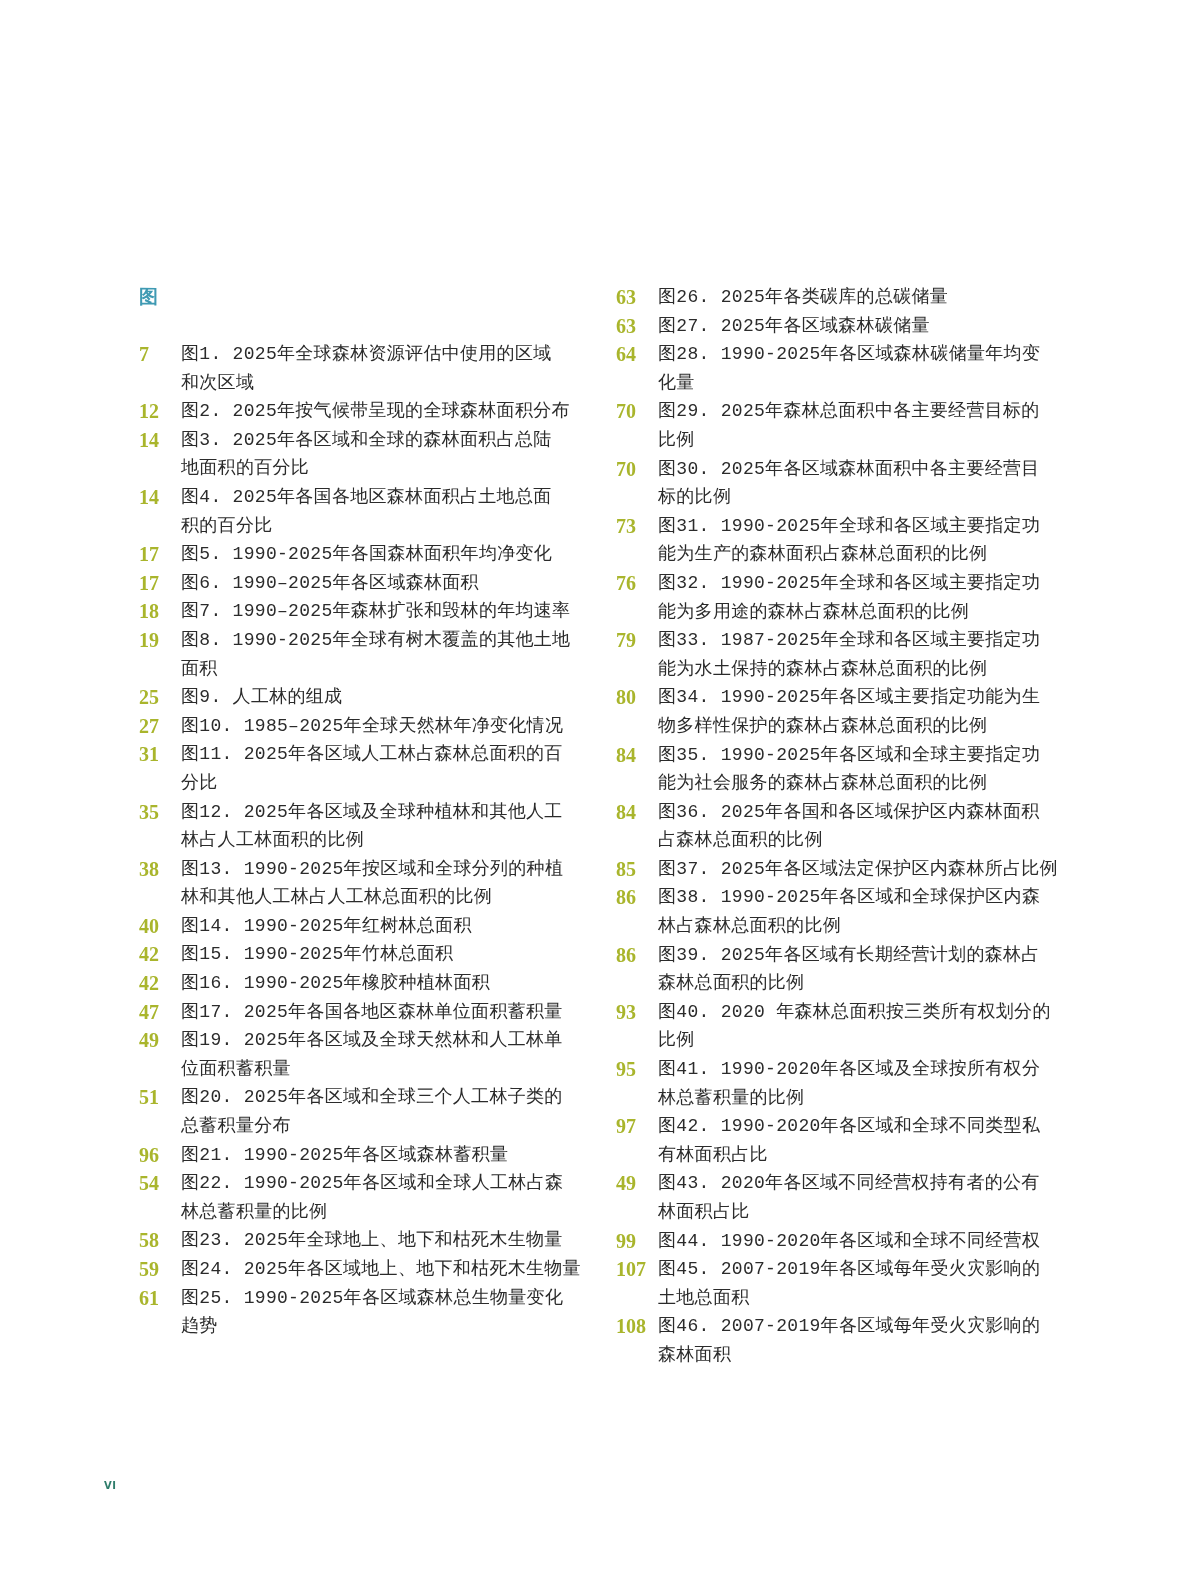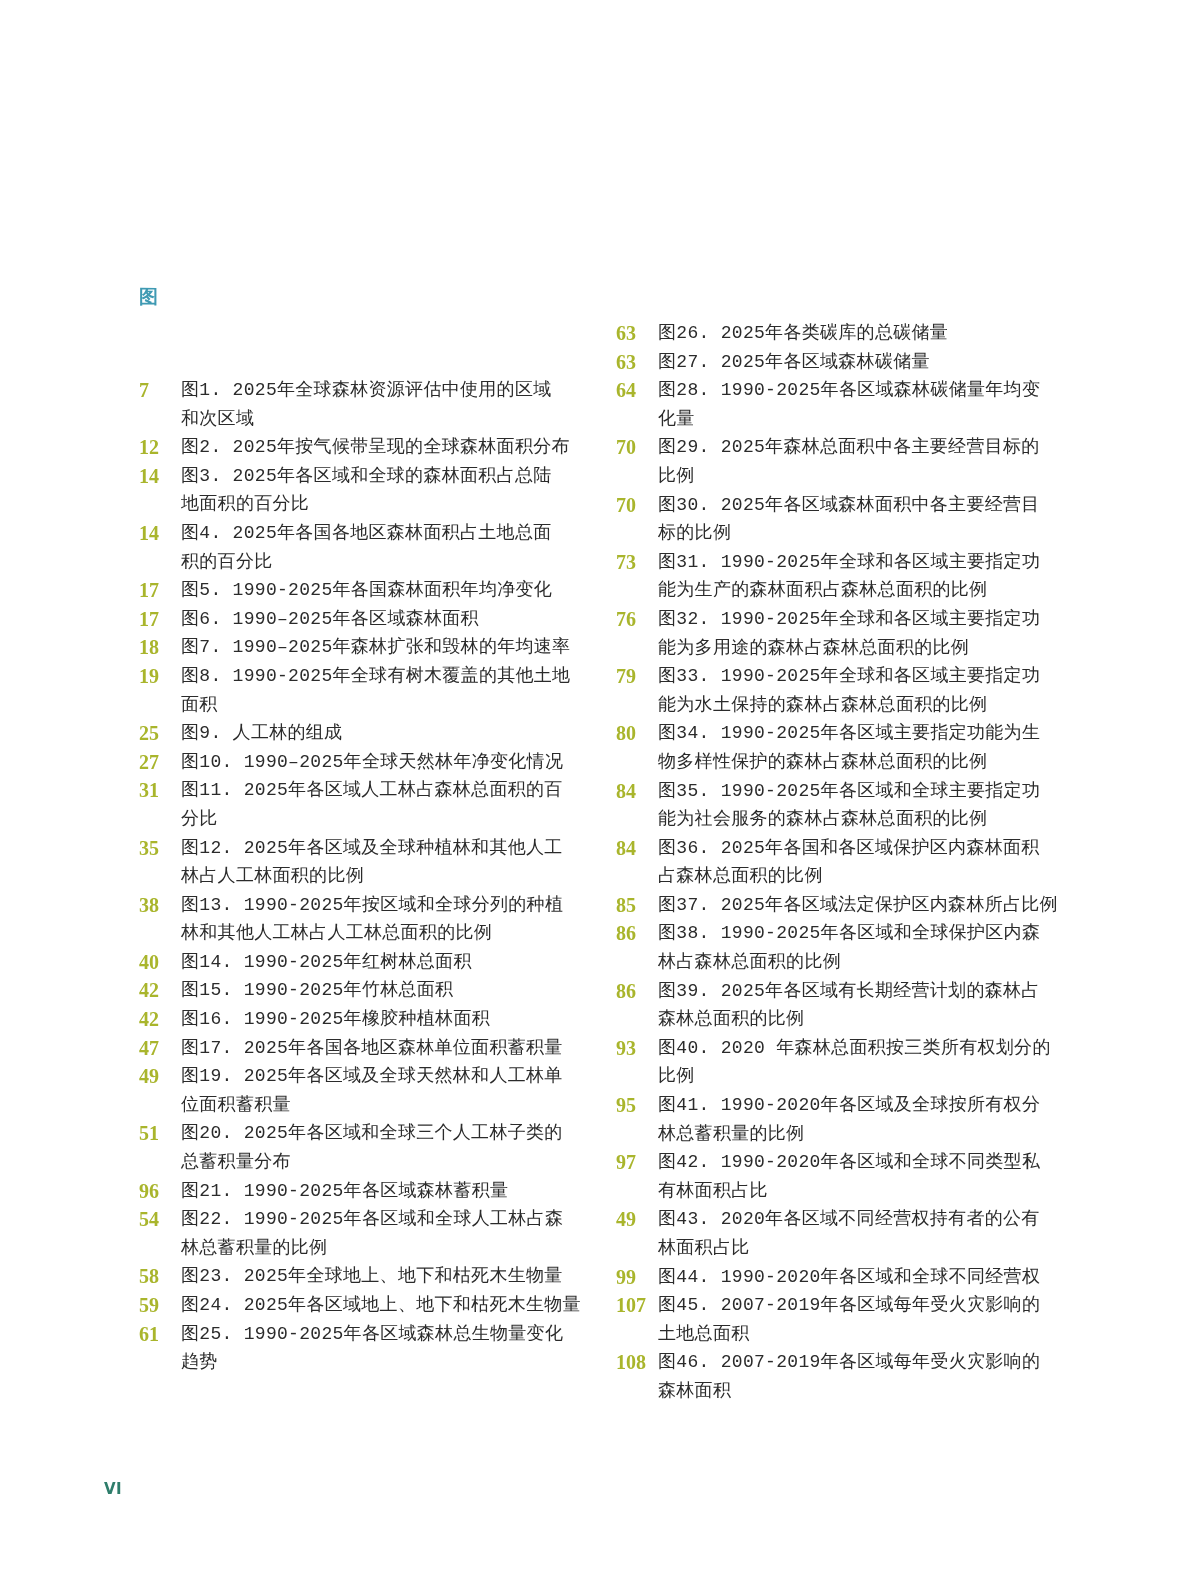--- a/index.html
+++ b/index.html
@@ -1,29 +1,29 @@
 <!DOCTYPE html>
 <html><head>
 <meta charset="utf-8">
 <style>
   html, body { margin: 0; padding: 0; background: #ffffff; }
   body { width: 1182px; height: 1595px; position: relative; overflow: hidden;
          font-family: "DejaVu Serif", "Liberation Serif", serif; color: #2b2b2b; }
   .heading { position: absolute; left: 139px; top: 284px; font-size: 19px; color: #3f9ab3;
              font-family: "DejaVu Sans", "Liberation Sans", sans-serif; font-weight: bold; }
-  .col { position: absolute; margin-top: 36px; }
+  .col { position: absolute; }
   .col.left { left: 139px; top: 340px; width: 445px; }
   .col.right { left: 616px; top: 283px; width: 445px; }
   .entry { display: flex; align-items: flex-start; }
   .num { width: 42px; flex: none; font-family: "Liberation Serif", "DejaVu Serif", serif;
          font-weight: bold; font-size: 20px; line-height: 28.6px; color: #a9b52c; }
   .text { flex: 1; font-size: 18px; line-height: 28.6px; color: #2b2b2b; letter-spacing: 0.3px;
           font-family: Liberation Mono, monospace; }
   .text .ln { display: block; white-space: nowrap; }
-  .folio { position: absolute; left: 104px; top: 1480px; font-size: 15px; font-weight: bold;
+  .folio { position: absolute; left: 104px; top: 1480px; font-size: 10px; font-weight: bold;
            color: #2e7d6b; font-family: "DejaVu Sans", "Liberation Sans", sans-serif; letter-spacing: 0.5px; }
 </style>
 </head>
 <body>
 
 <div class="heading">图</div>
 
 <div class="col left">
     <div class="entry">
       <span class="num">7</span>
@@ -79,21 +79,21 @@
     </div>
     <div class="entry">
       <span class="num">25</span>
       <span class="text">
         <span class="ln">图9. 人工林的组成</span>
       </span>
     </div>
     <div class="entry">
       <span class="num">27</span>
       <span class="text">
-        <span class="ln">图10. 1990–2025年全球天然林年净变化情况</span>
+        <span class="ln">图10. 1985–2025年全球天然林年净变化情况</span>
       </span>
     </div>
     <div class="entry">
       <span class="num">31</span>
       <span class="text">
         <span class="ln">图11. 2025年各区域人工林占森林总面积的百</span>
         <span class="ln">分比</span>
       </span>
     </div>
     <div class="entry">
@@ -225,21 +225,21 @@
     <div class="entry">
       <span class="num">76</span>
       <span class="text">
         <span class="ln">图32. 1990-2025年全球和各区域主要指定功</span>
         <span class="ln">能为多用途的森林占森林总面积的比例</span>
       </span>
     </div>
     <div class="entry">
       <span class="num">79</span>
       <span class="text">
-        <span class="ln">图33. 1990-2025年全球和各区域主要指定功</span>
+        <span class="ln">图33. 1987-2025年全球和各区域主要指定功</span>
         <span class="ln">能为水土保持的森林占森林总面积的比例</span>
       </span>
     </div>
     <div class="entry">
       <span class="num">80</span>
       <span class="text">
         <span class="ln">图34. 1990-2025年各区域主要指定功能为生</span>
         <span class="ln">物多样性保护的森林占森林总面积的比例</span>
       </span>
     </div>

